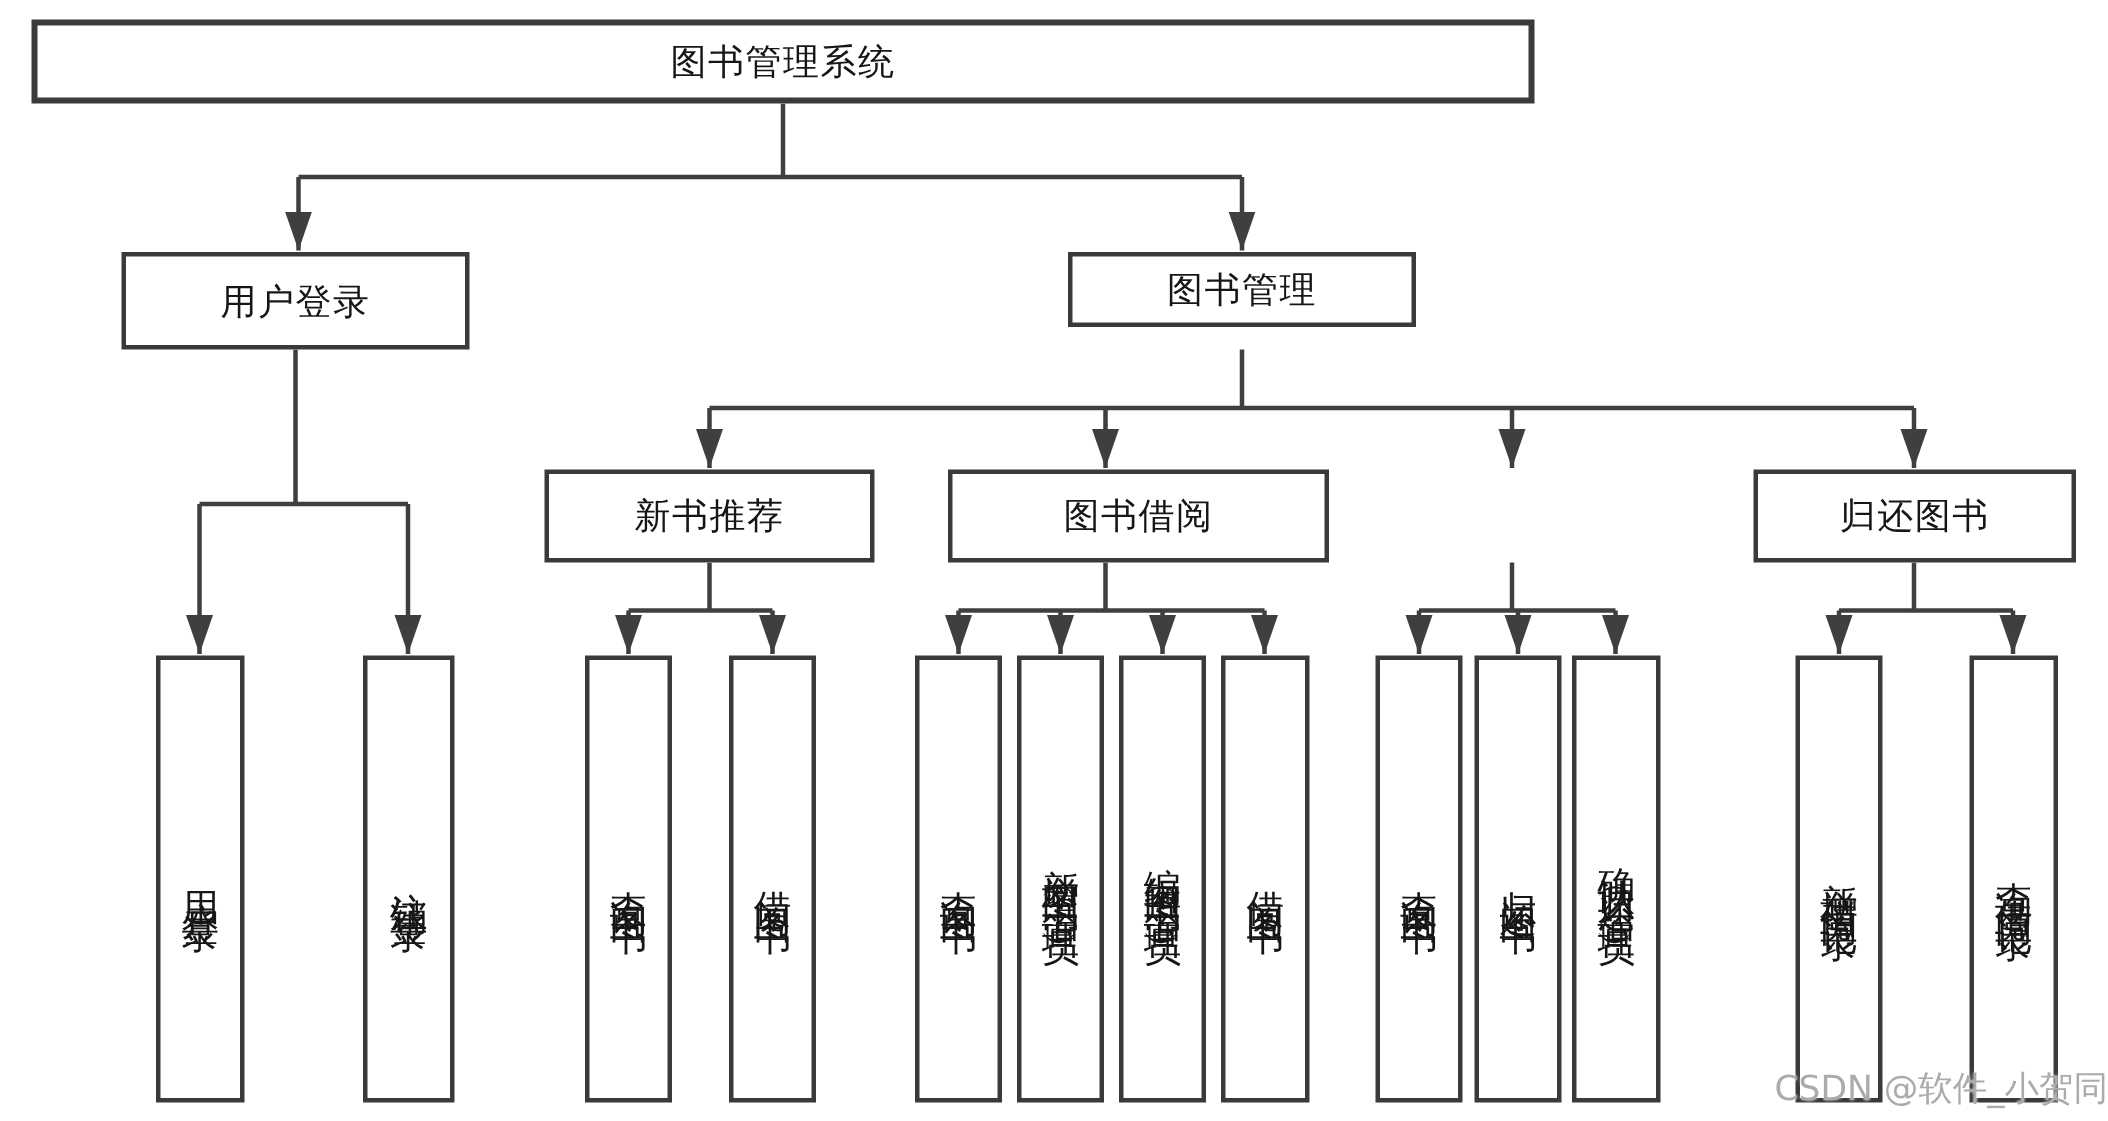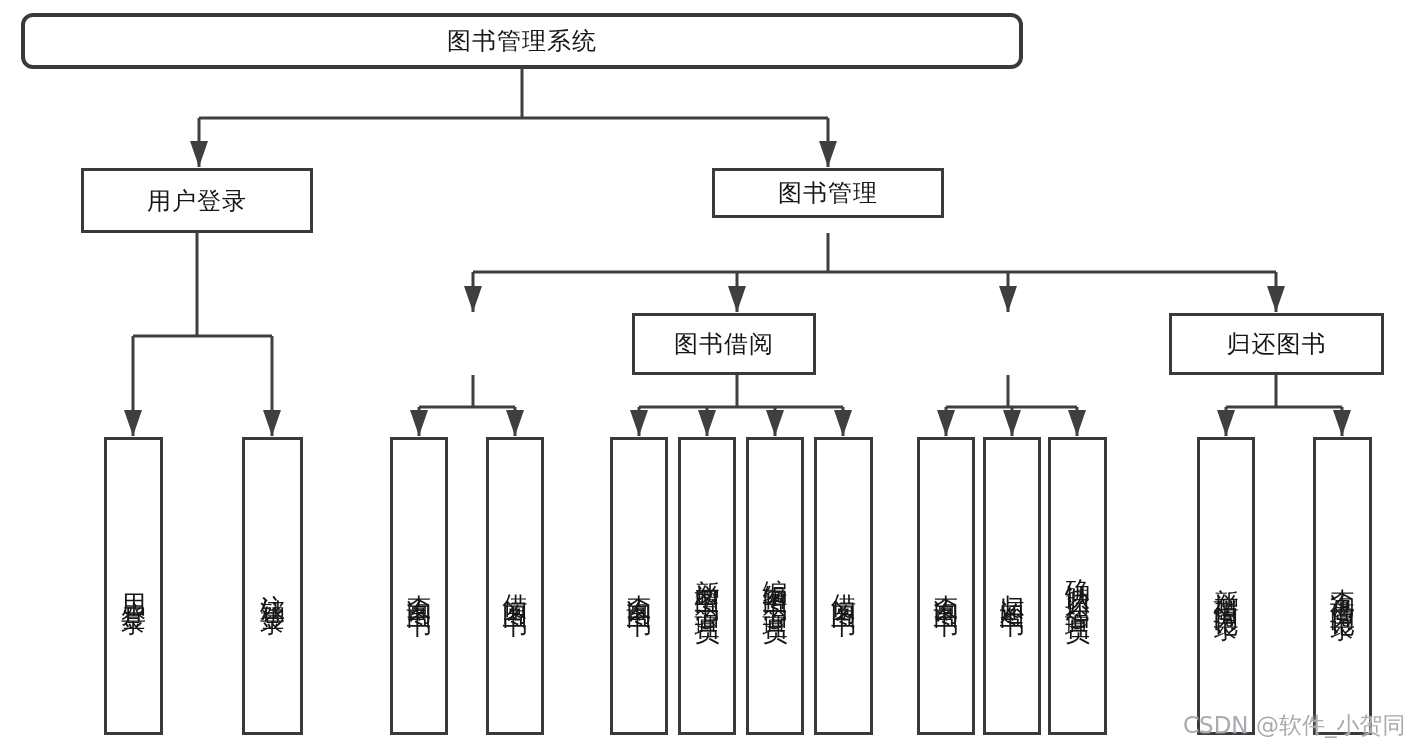--- a/index.html
+++ b/index.html
@@ -20,21 +20,21 @@
   .box {
     position: absolute;
     box-sizing: border-box;
     border: 3px solid #3a3a3a;
     background: #ffffff;
     display: flex;
     align-items: center;
     justify-content: center;
     z-index: 1;
   }
-  .box.root { border-width: 4px; border-radius: 12px; }
+  .box.root { border-width: 4px; }
   .box.h span {
     font-size: 24px;
     letter-spacing: 1px;
     white-space: nowrap;
   }
   .box.v span {
     writing-mode: vertical-rl;
     text-orientation: mixed;
     font-size: 25px;
     letter-spacing: 6px;
@@ -122,21 +122,24 @@
     <span>图书管理系统</span>
   </div>
 
   <div class="box h" style="left:81px;top:168px;width:232px;height:65px">
     <span>用户登录</span>
   </div>
   <div class="box h" style="left:712px;top:168px;width:232px;height:50px">
     <span>图书管理</span>
   </div>
 
-  <div class="box h" style="left:632px;top:313px;width:184px;height:62px">
+  <div class="box h" style="left:363px;top:313px;width:220px;height:62px">
+    <span>新书推荐</span>
+  </div>
+  <div class="box h" style="left:632px;top:313px;width:254px;height:62px">
     <span>图书借阅</span>
   </div>
   <div class="box h" style="left:1169px;top:313px;width:215px;height:62px">
     <span>归还图书</span>
   </div>
 
   <div class="box v" style="left:104px;top:437px;width:59px;height:298px">
     <span>用户登录</span>
   </div>
   <div class="box v" style="left:242px;top:437px;width:61px;height:298px">

